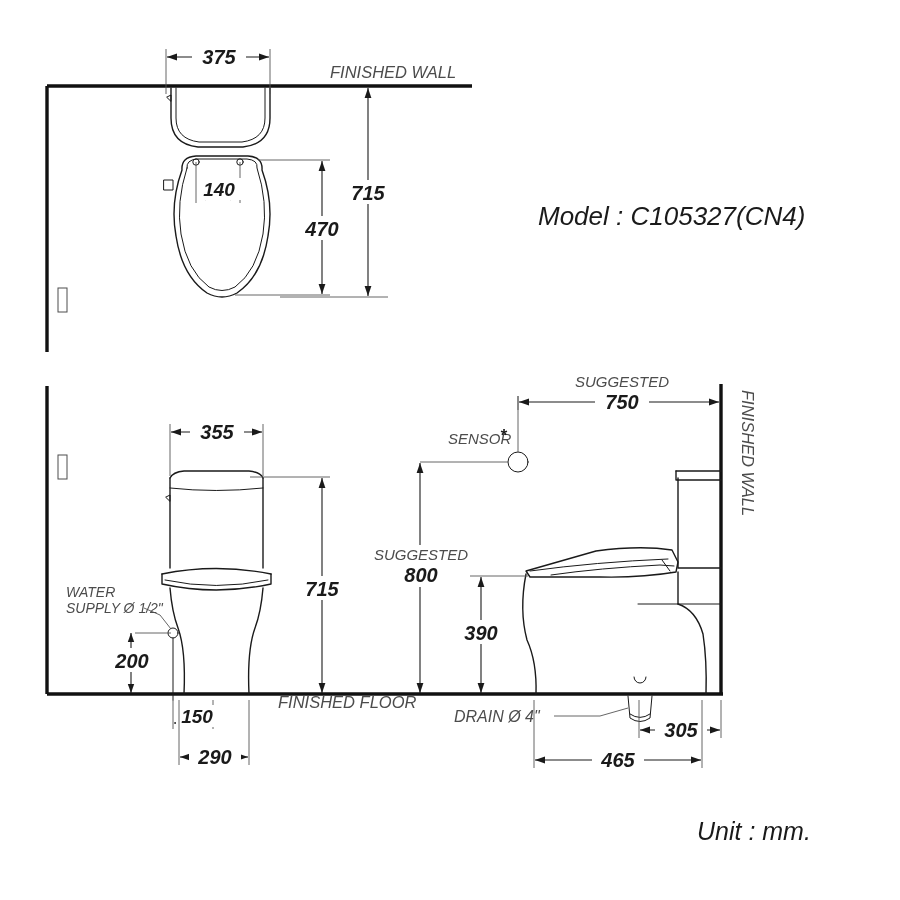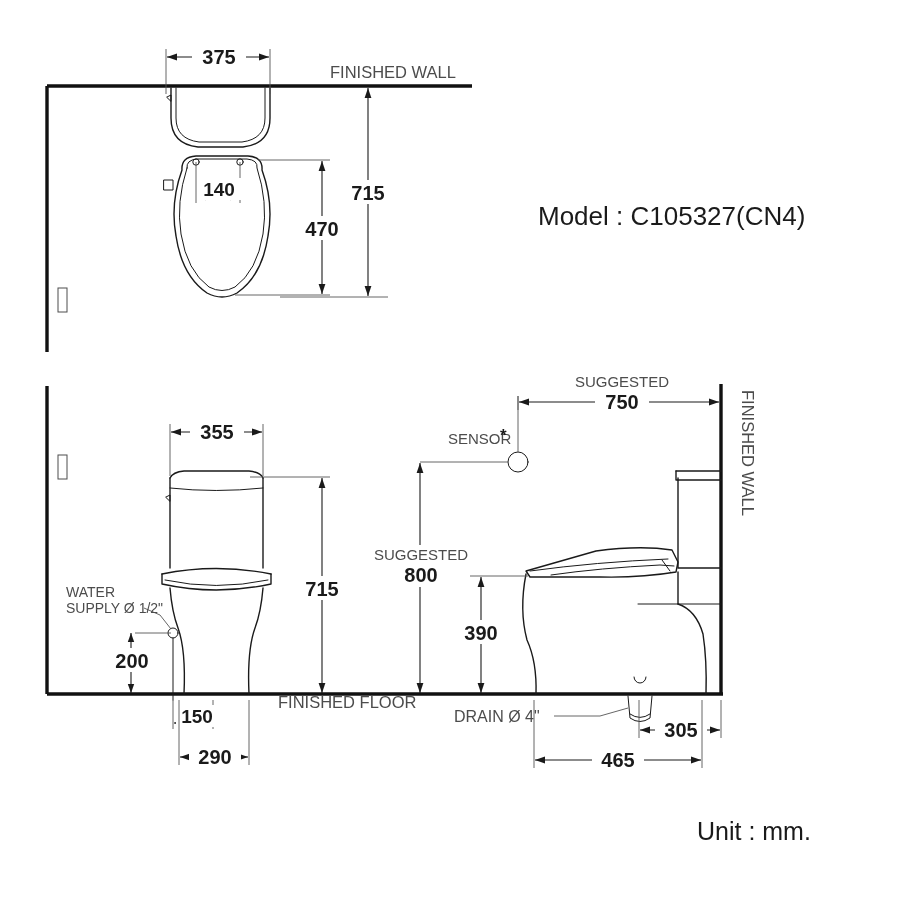--- a/index.html
+++ b/index.html
@@ -10,20 +10,21 @@
   }
   body {
     font-family: "Liberation Sans", sans-serif;
   }
   #sheet {
     position: relative;
     width: 900px;
     height: 900px;
     background: #ffffff;
     overflow: hidden;
+    font-style: italic;
   }
   #drawing {
     position: absolute;
     left: 0;
     top: 0;
     width: 900px;
     height: 900px;
   }
   .dim-text {
     font-family: "Liberation Sans", sans-serif;

